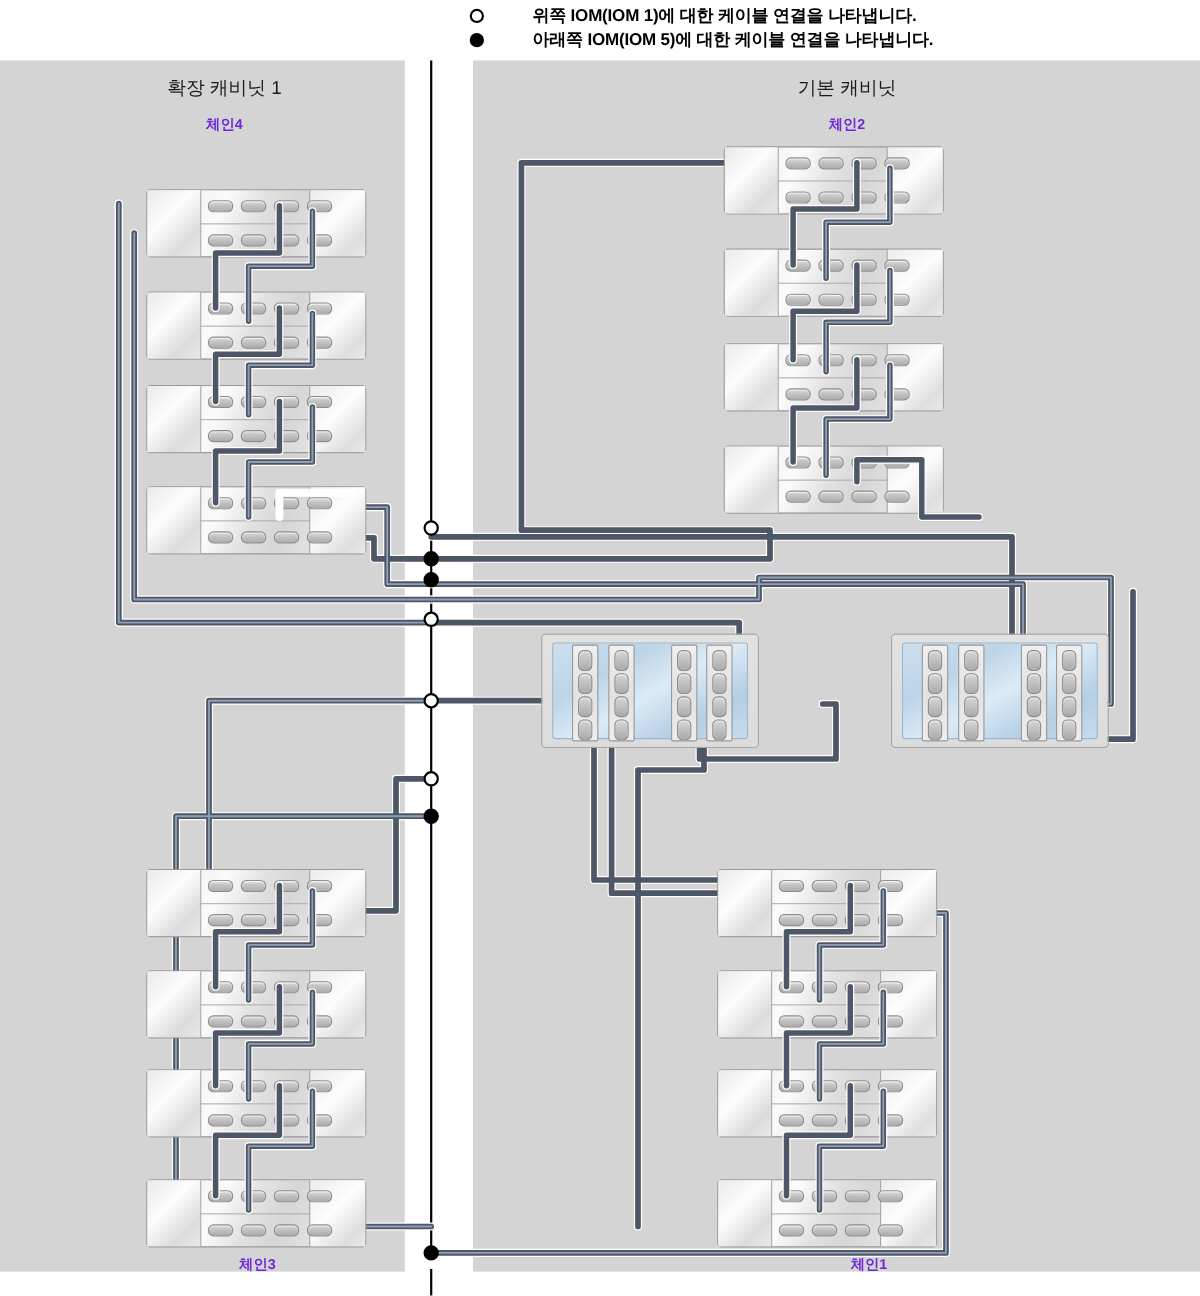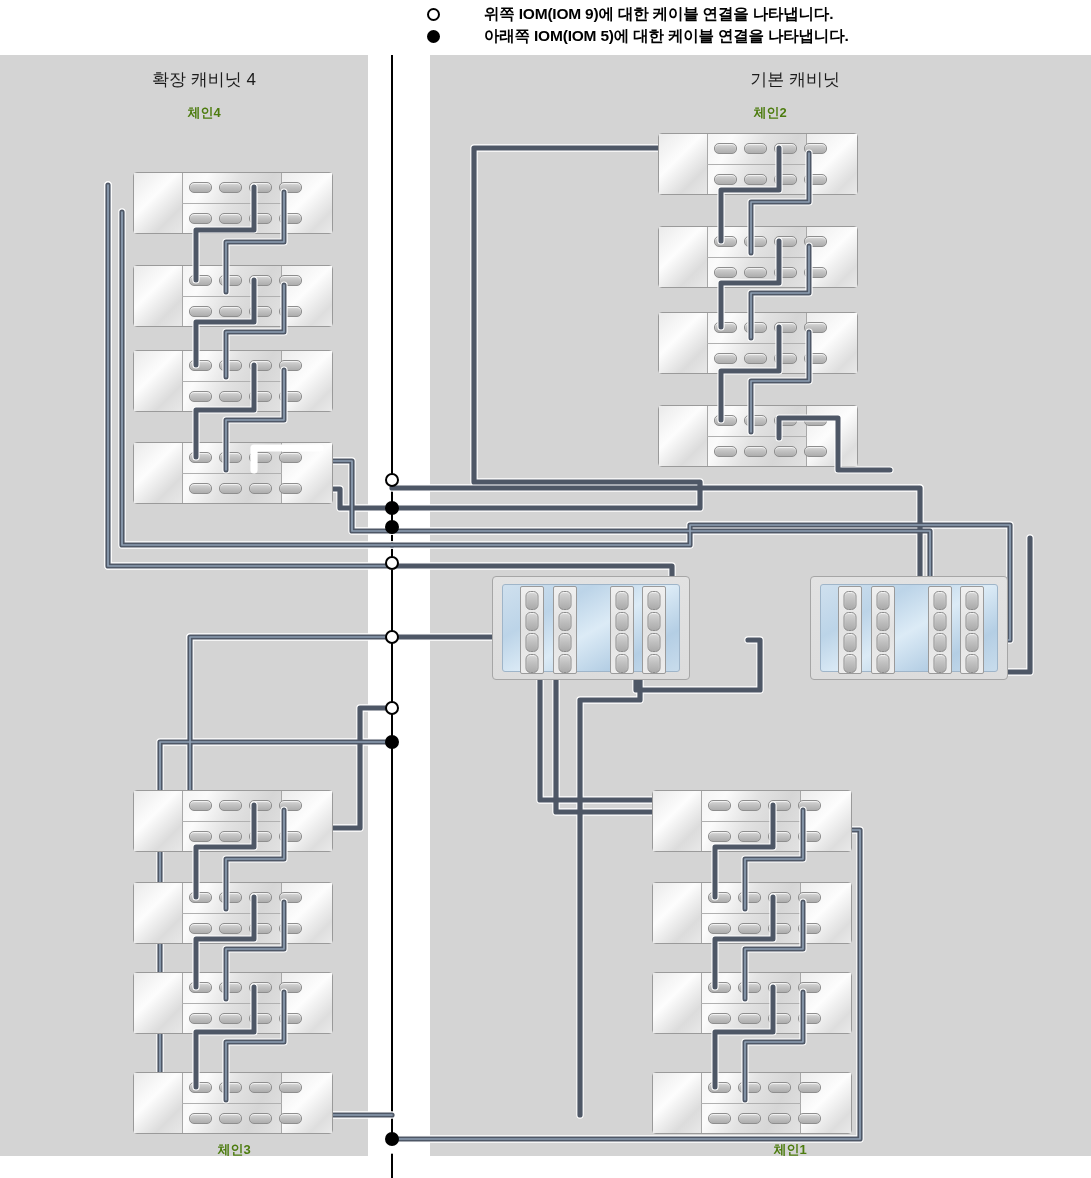--- a/index.html
+++ b/index.html
@@ -5,21 +5,21 @@
   html,body{margin:0;padding:0;background:#ffffff;}
   body{font-family:"Liberation Sans","DejaVu Sans",sans-serif;}
   #root{position:relative;width:1091px;height:1178px;overflow:hidden;background:#fff;}
   .panel{position:absolute;background:#d4d4d4;}
   .legend-row{position:absolute;display:flex;align-items:center;}
   .legend-mark{width:13px;height:13px;border-radius:50%;box-sizing:border-box;}
   .mark-open{border:2.4px solid #000;background:#fff;}
   .mark-filled{background:#000;border:2.4px solid #000;}
   .legend-text{font-size:15.5px;color:#000;white-space:nowrap;font-weight:600;letter-spacing:-0.2px;}
   .cab-title{position:absolute;font-size:17px;color:#1a1a1a;text-align:center;white-space:nowrap;}
-  .chain-label{position:absolute;font-size:13px;color:#4d7c0f;text-align:center;white-space:nowrap;font-weight:600;}
+  .chain-label{position:absolute;font-size:13px;color:#6d28d9;text-align:center;white-space:nowrap;font-weight:600;}
   .divider{position:absolute;background:#000;width:2.4px;}
   svg.wires{position:absolute;left:0;top:0;width:1091px;height:1178px;overflow:visible;pointer-events:none;}
   .shelf{position:absolute;width:200px;height:62px;}
   .shelf .body{position:absolute;inset:0;border:1.3px solid #9a9a9a;border-radius:4px;
     background:linear-gradient(115deg,#e6e6e6 0%,#f2f2f2 18%,#fbfbfb 33%,#e2e2e2 48%,#d6d6d6 62%,#e4e4e4 80%,#efefef 100%);}
   .shelf .leftbay{position:absolute;left:1px;top:1px;width:48px;height:calc(100% - 2px);
     background:linear-gradient(135deg,#eaeaea 0%,#fdfdfd 40%,#dcdcdc 75%,#e8e8e8 100%);border-right:1.2px solid #a8a8a8;}
   .shelf .rightbay{position:absolute;right:1px;top:1px;width:50px;height:calc(100% - 2px);
     background:linear-gradient(135deg,#ececec 0%,#fdfdfd 45%,#dedede 80%,#e9e9e9 100%);border-left:1.2px solid #a8a8a8;}
   .shelf .midline{position:absolute;left:49px;right:51px;top:50%;height:1.2px;background:#b0b0b0;}
@@ -40,35 +40,35 @@
   .node.open{border:2.5px solid #000;background:#fff;}
   .node.filled{background:#000;border:2.5px solid #000;}
 </style>
 </head>
 <body>
 
 <div id="root">
 
   <div class="legend-row" style="left:427px;top:4px;">
     <span class="legend-mark mark-open"></span>
-    <span class="legend-text" style="margin-left:44px;">위쪽 IOM(IOM 9)에 대한 케이블 연결을 나타냅니다.</span>
+    <span class="legend-text" style="margin-left:44px;">위쪽 IOM(IOM 1)에 대한 케이블 연결을 나타냅니다.</span>
   </div>
   <div class="legend-row" style="left:427px;top:26px;">
     <span class="legend-mark mark-filled"></span>
     <span class="legend-text" style="margin-left:44px;">아래쪽 IOM(IOM 5)에 대한 케이블 연결을 나타냅니다.</span>
   </div>
 
   <div class="panel" style="left:0;top:55px;width:368px;height:1101px;"></div>
   <div class="panel" style="left:430px;top:55px;width:661px;height:1101px;"></div>
 
   <div class="divider" style="left:391px;top:55px;height:1123px;"></div>
 
-  <div class="cab-title" style="left:104px;top:68px;width:200px;">확장 캐비닛 4</div>
+  <div class="cab-title" style="left:104px;top:68px;width:200px;">확장 캐비닛 1</div>
   <div class="chain-label" style="left:154px;top:104px;width:100px;">체인4</div>
-  <div class="cab-title" style="left:640px;top:68px;width:200px;text-align:right;">기본 캐비닛</div>
+  <div class="cab-title" style="left:670px;top:68px;width:200px;">기본 캐비닛</div>
   <div class="chain-label" style="left:720px;top:104px;width:100px;">체인2</div>
   <div class="chain-label" style="left:184px;top:1141px;width:100px;">체인3</div>
   <div class="chain-label" style="left:740px;top:1141px;width:100px;">체인1</div>
 
   <svg class="wires" viewBox="0 0 1091 1178">
     <defs>
       <g id="dummy"></g>
     </defs>
     <g fill="none" stroke="#ffffff" stroke-width="7.4" stroke-linecap="round" stroke-linejoin="round" opacity="1">
       <path d="M108,185 L108,566 L392,566"></path>

